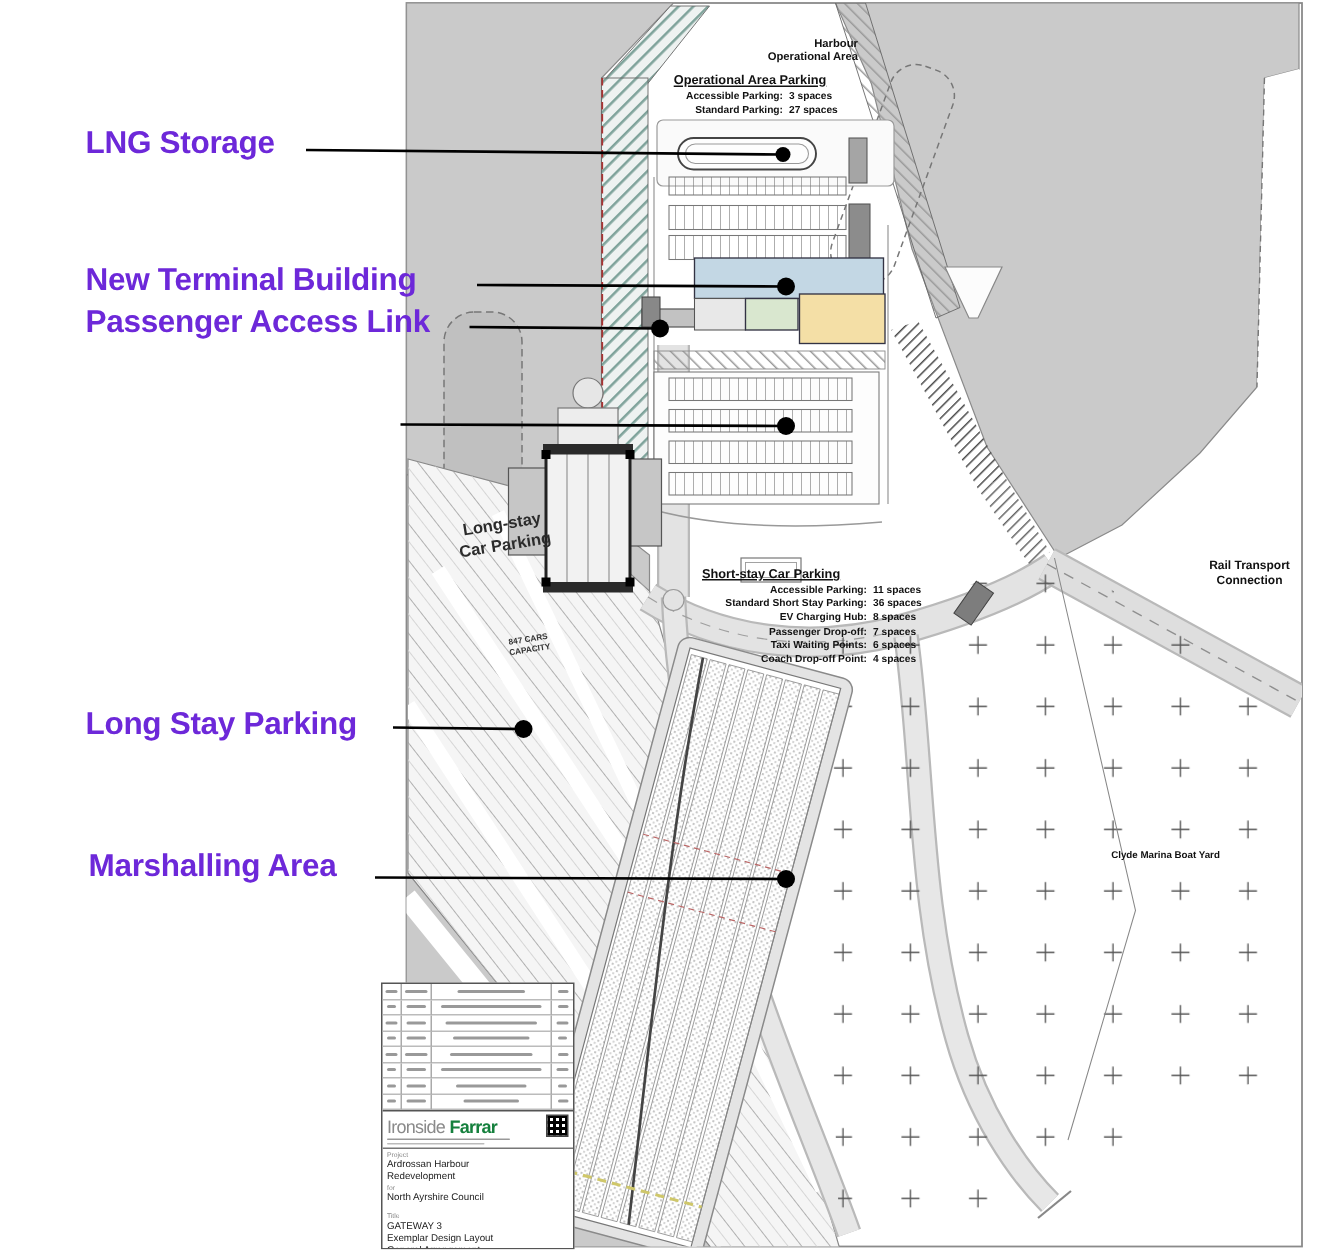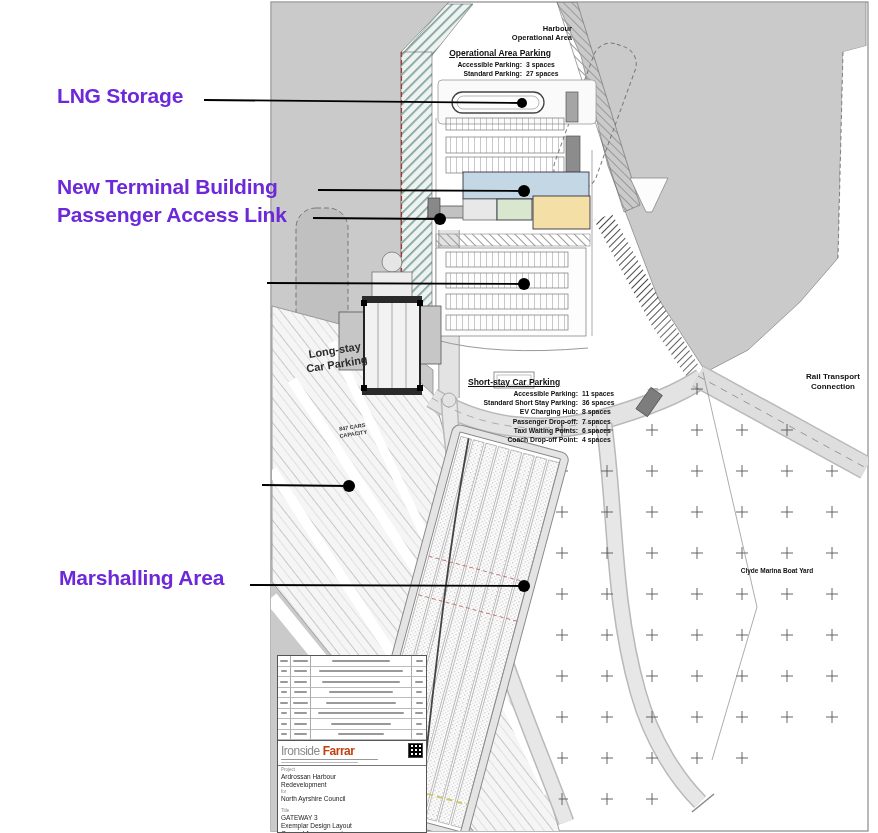--- a/index.html
+++ b/index.html
@@ -18,28 +18,28 @@
   .tiny-title { font-size:8.5px; font-weight:bold; text-decoration:underline; white-space:nowrap; }
   .tiny-title.nound { text-decoration:none; }
   .tiny-head { font-size:7.5px; font-weight:bold; line-height:1.25;text-align:right; }
   .krows { display:grid; grid-template-columns:1fr 46px; column-gap:4px; font-size:6.8px; font-weight:bold; line-height:1.35; }
   .krows .k { text-align:right; white-space:nowrap; }
   .krows .v { text-align:left; white-space:nowrap; }
 
   .rot { transform-origin:left top; }
 
   
-  .tblock { position:absolute; left:277px; top:655px; width:150px; height:178px; background:#fff; border:1px solid #555; overflow:hidden; font-size:6.5px; color:#222; }
+  .tblock { position:absolute; left:254px; top:655px; width:129px; height:178px; background:#fff; border:1px solid #555; overflow:hidden; font-size:6.5px; color:#222; }
   .revtable { display:grid; grid-template-columns:13px 20px 1fr 14px; border-bottom:1px solid #555; }
   .revtable .cell { border-right:0.5px solid #aaa; border-bottom:0.5px solid #bbb; height:10.5px; display:flex; align-items:center; justify-content:center; }
   .revtable .cell:nth-child(4n) { border-right:none; }
   .bar { height:1.8px; background:#999; border-radius:1px; }
   .logo-row { display:flex; align-items:center; gap:3px; padding:2px 3px 0 3px; }
   .logo-light { font-size:12px; color:#8a8a8a; letter-spacing:-0.5px; }
-  .logo-bold { font-size:12px; font-weight:bold; color:#c2410c; letter-spacing:-0.5px; }
+  .logo-bold { font-size:12px; font-weight:bold; color:#15803d; letter-spacing:-0.5px; }
   .qr { width:15px; height:15px; margin-left:auto; border:1px solid #444;
         background-image:repeating-linear-gradient(0deg,#000 0 2px,rgba(0,0,0,0) 2px 4px),
                          repeating-linear-gradient(90deg,#000 0 2px,#fff 2px 4px); }
   .sublines { padding:1px 3px 2px 3px; display:flex; flex-direction:column; gap:1.5px; border-bottom:1px solid #777; }
   .sect { padding:1px 3px 2px 3px; line-height:1.25; }
   .microlabel { font-size:4.5px; color:#888; }
 </style>
 </head>
 <body>
 
@@ -232,20 +232,21 @@
       <circle cx="440" cy="219" r="6"></circle>
       <circle cx="524" cy="284" r="6"></circle>
       <circle cx="349" cy="486" r="6"></circle>
       <circle cx="524" cy="586" r="6"></circle>
     </g>
   </svg>
 
   <div class="ann" style="left:57px;top:84px">LNG Storage</div>
   <div class="ann" style="left:57px;top:175px">New Terminal Building</div>
   <div class="ann" style="left:57px;top:203px">Passenger Access Link</div>
+  <div class="ann" style="left:57px;top:471px">Long Stay Parking</div>
   <div class="ann" style="left:59px;top:566px">Marshalling Area</div>
 
   <div class="mapblock center" style="left:428px;top:24px;width:144px">
     <div class="tiny-head">Harbour</div>
     <div class="tiny-head">Operational Area</div>
     <div class="tiny-title" style="margin-top:5px">Operational Area Parking</div>
     <div class="krows" style="margin-top:2px">
       <div class="k">Accessible Parking:</div>
       <div class="v">3 spaces</div>
       <div class="k">Standard Parking:</div>

